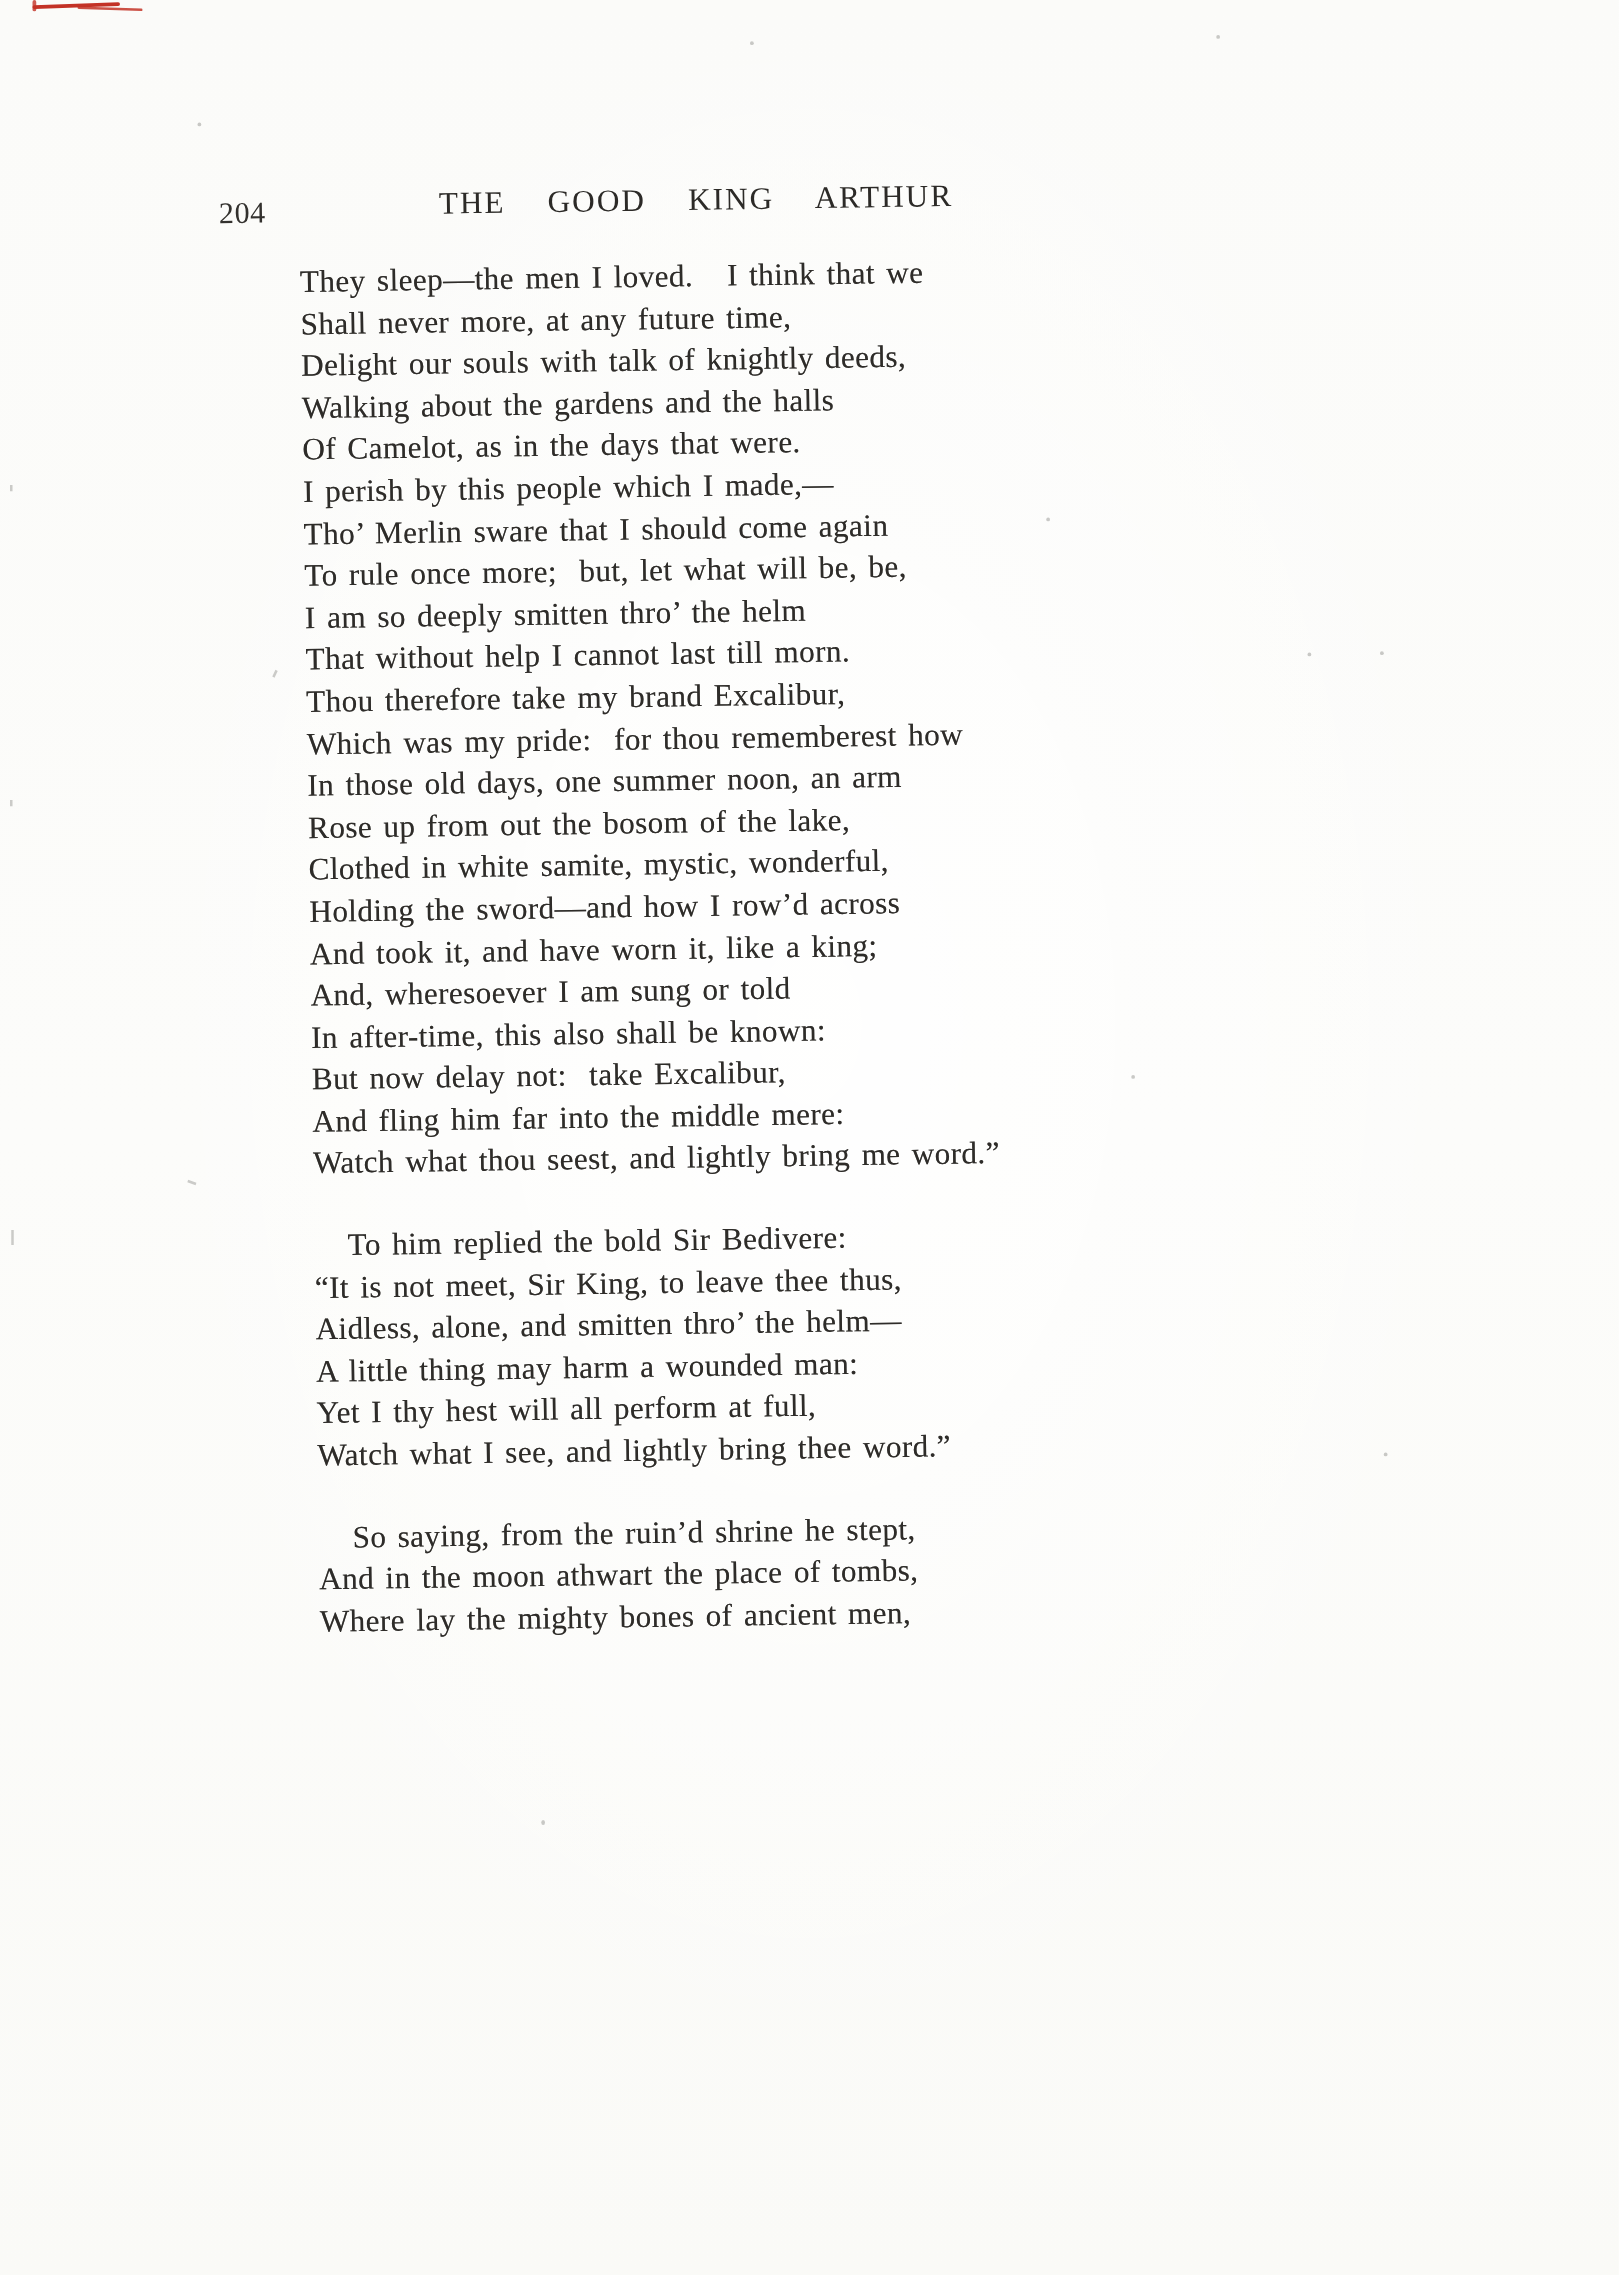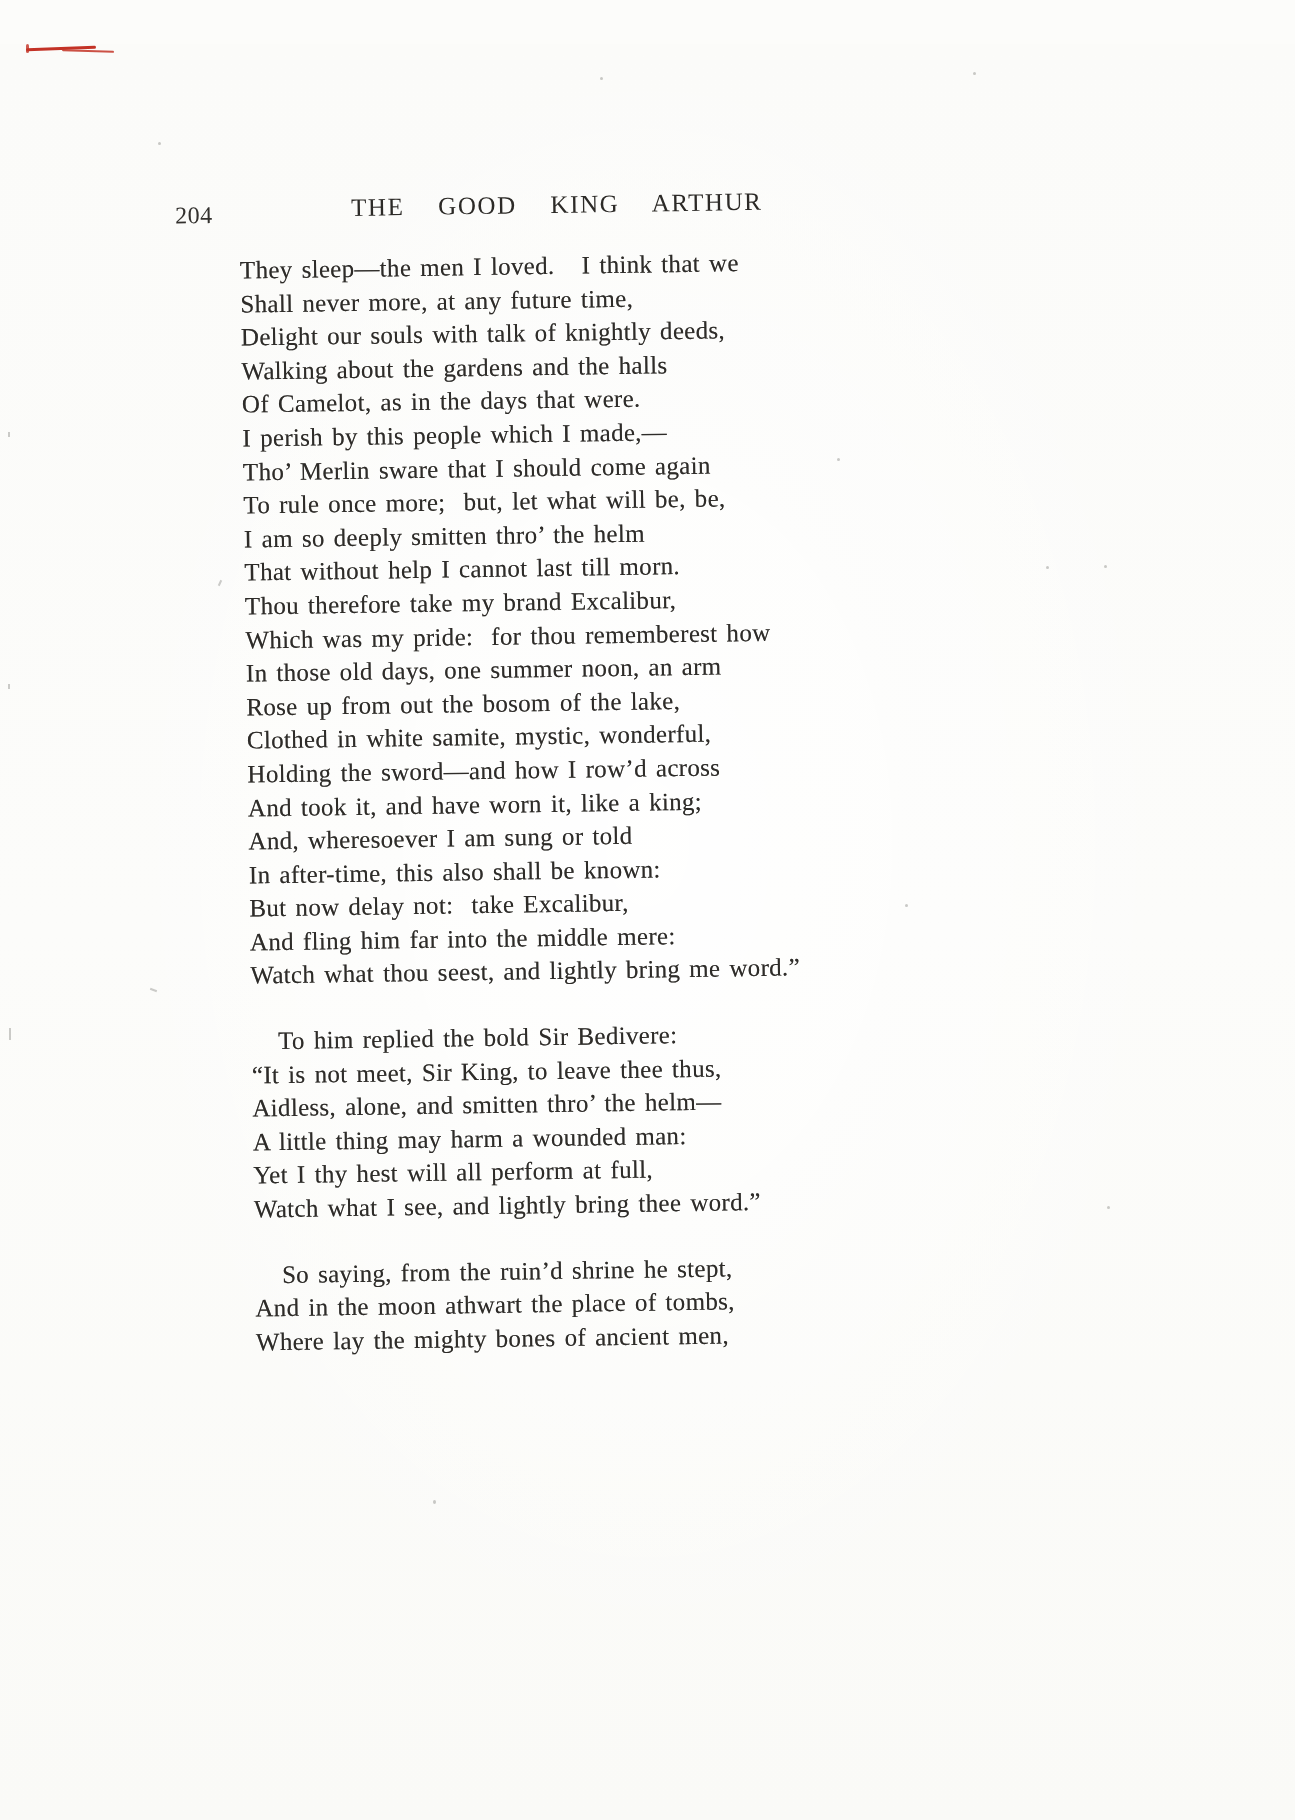--- a/index.html
+++ b/index.html
@@ -13,21 +13,20 @@
     position: relative;
     overflow: hidden;
     font-family: "Liberation Serif", "DejaVu Serif", serif;
   }
   .page {
     position: absolute;
     inset: 0;
     background:
       radial-gradient(ellipse at 50% 45%, rgba(255,255,255,0.9) 0%, rgba(248,248,245,0.0) 60%),
       linear-gradient(180deg, #fbfbf9 0%, #fcfcfa 50%, #fafaf7 100%);
-    margin-top: 44px;
   }
   .scan-content {
     position: absolute;
     inset: 0;
     transform: rotate(-0.85deg);
     transform-origin: 620px 900px;
     color: #2e2c29;
   }
   .page-number {
     position: absolute;

